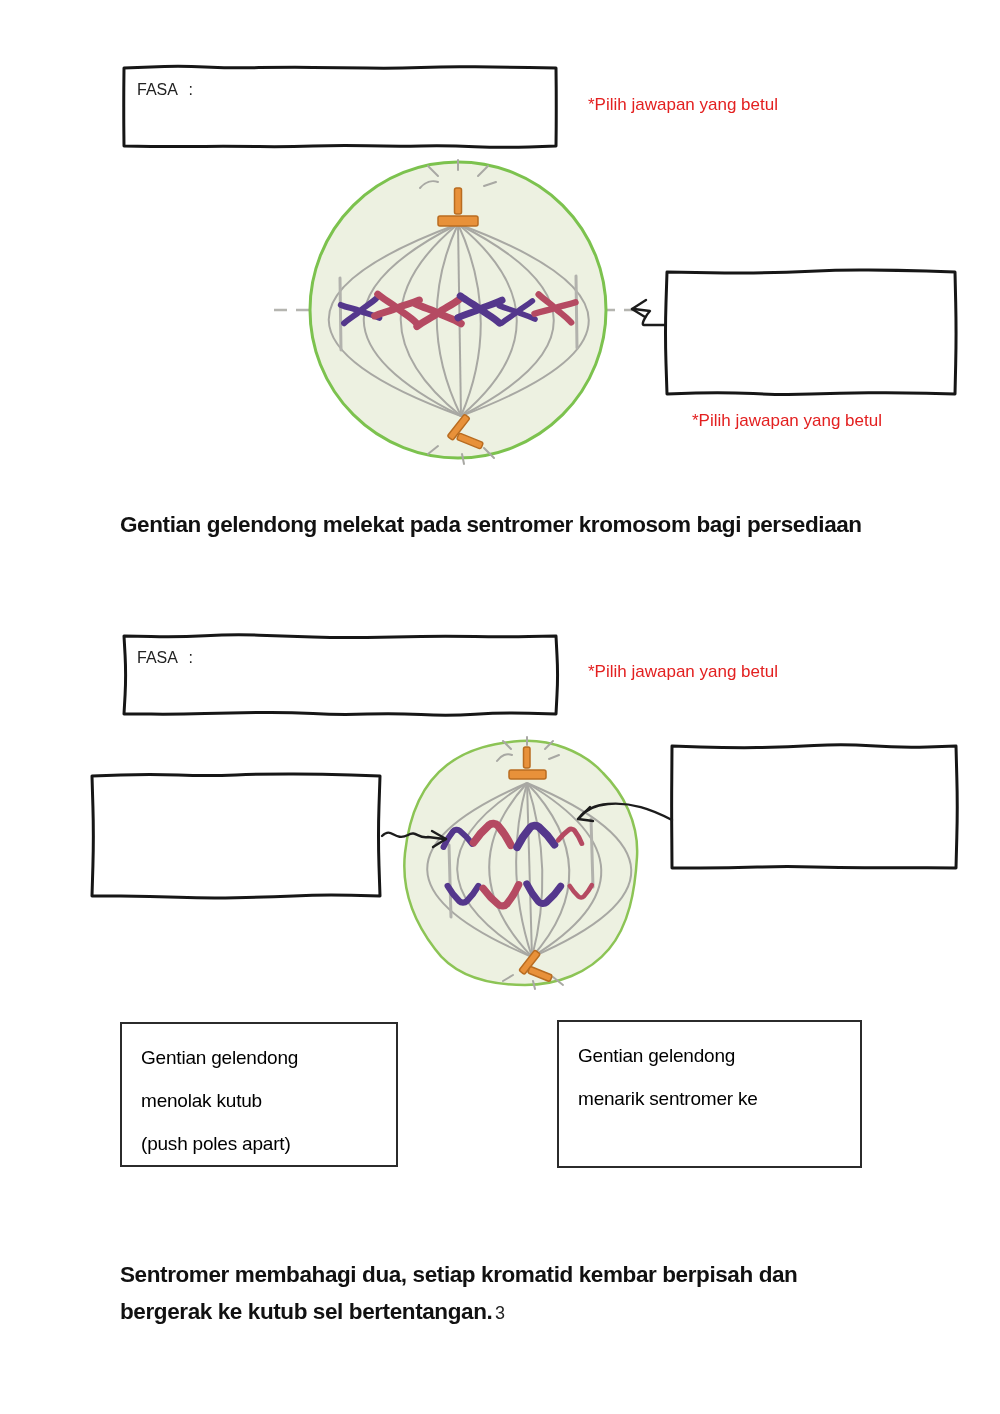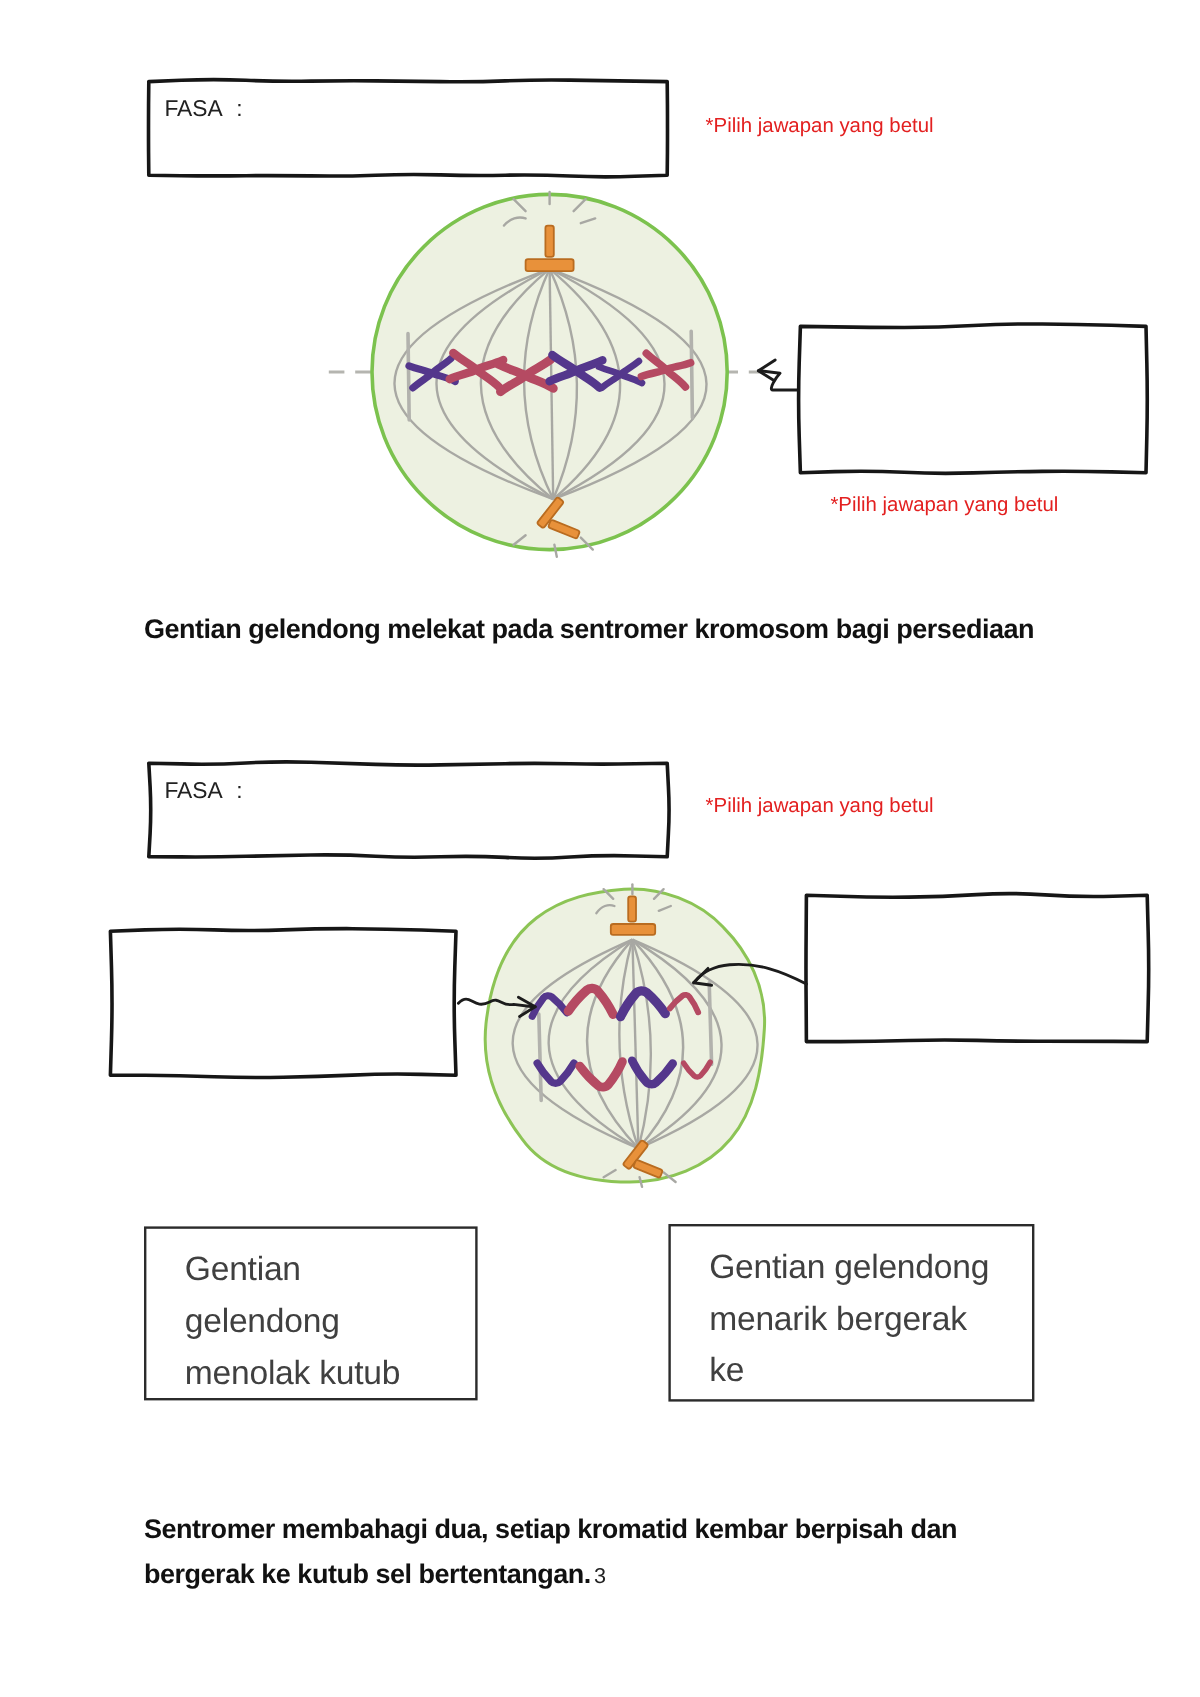--- a/index.html
+++ b/index.html
@@ -3,26 +3,26 @@
 <meta charset="utf-8">
 <style>
   html,body{margin:0;padding:0;}
   body{
     width:1000px;height:1414px;position:relative;background:#ffffff;
     font-family:"Liberation Sans",sans-serif;overflow:hidden;
   }
   .sketch{position:absolute;}
   .sketch-svg{position:absolute;left:0;top:0;width:100%;height:100%;overflow:visible;}
   .sketch-svg path{fill:#ffffff;stroke:#161616;stroke-width:3;stroke-linejoin:round;}
-  .fasa-label{position:absolute;left:17px;top:17px;font-size:19px;color:#222;word-spacing:7px;z-index:2;}
+  .fasa-label{position:absolute;left:17px;top:17px;font-size:16px;color:#222;word-spacing:7px;z-index:2;}
   .hint{position:absolute;color:var(--hint-red,#e32020);font-size:17px;white-space:nowrap;}
   .caption{position:absolute;font-weight:bold;color:#111;font-size:22.5px;line-height:37px;letter-spacing:-0.4px;white-space:nowrap;}
   .caption span{display:block;}
   .option-box{position:absolute;border:2px solid #2b2b2b;background:#fff;box-sizing:border-box;
-    font-size:28px;line-height:43px;padding:12px 32px;color:#404040;letter-spacing:-0.2px;}
+    font-size:19px;line-height:43px;padding:12px 19px;color:#000000;letter-spacing:-0.2px;}
   .option-box span{display:block;}
   .pagenum{position:absolute;left:0;width:1000px;text-align:center;top:1303px;font-size:18px;color:#222;}
   .diagram{position:absolute;}
   .arrow-svg{position:absolute;overflow:visible;}
   .arrow-svg path{fill:none;stroke:#1c1c1c;stroke-width:2.4;stroke-linecap:round;stroke-linejoin:round;}
   
   .cell-membrane{fill:var(--cell-fill,#edf1e1);stroke:var(--cell-border-green,#7cc24e);stroke-width:3;}
   .cell-membrane2{fill:var(--cell-fill,#edf1e1);stroke:#8cc455;stroke-width:2.5;}
   .spindle{fill:none;stroke:var(--spindle-gray,#a8a8a3);stroke-width:2;}
   .aster{fill:none;stroke:var(--spindle-gray,#a8a8a3);stroke-width:2;stroke-linecap:round;}
@@ -206,24 +206,25 @@
 
 <svg class="arrow-svg" style="left:556px;top:790px;" width="118" height="45" viewBox="0 0 118 45">
   <path d="M116,30 C95,19 75,12 52,14 C40,15 29,20 23,28"></path>
   <path d="M22,29 L34,17"></path>
   <path d="M22,29 L37,31"></path>
 </svg>
 
 <div class="option-box" style="left:120px;top:1022px;width:278px;height:145px;">
   <span>Gentian gelendong</span>
   <span>menolak kutub</span>
+  <span>(push poles apart)</span>
 </div>
 <div class="option-box" style="left:557px;top:1020px;width:305px;height:148px;">
   <span>Gentian gelendong</span>
-  <span>menarik bergerak ke</span>
+  <span>menarik sentromer ke</span>
 </div>
 
 <div class="caption" style="left:120px;top:1256px;">
   <span>Sentromer membahagi dua, setiap kromatid kembar berpisah dan</span>
   <span>bergerak ke kutub sel bertentangan.</span>
 </div>
 
 <div class="pagenum">3</div>
 
 </body></html>

